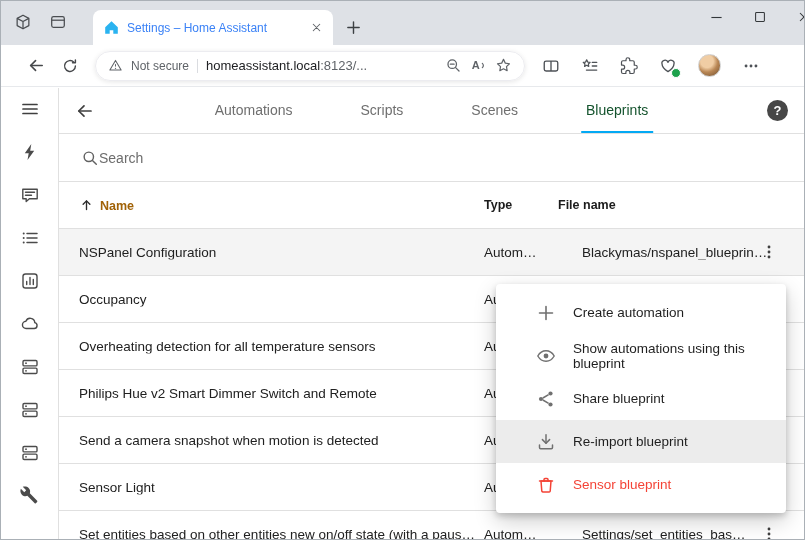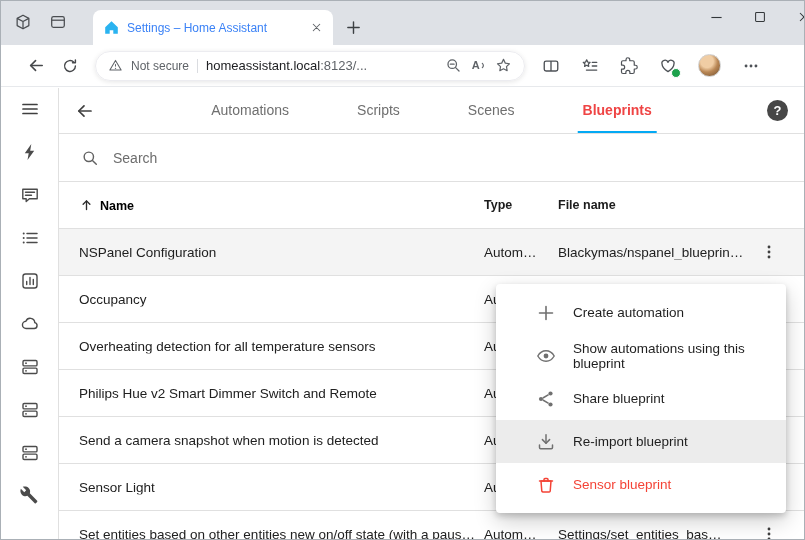--- a/index.html
+++ b/index.html
@@ -36,41 +36,41 @@
   .sidebar { width:58px; border-right:1px solid #e0e0e0; display:flex; flex-direction:column; align-items:center; }
   .sb-menu { height:42px; display:flex; align-items:center; justify-content:center; color:#3f3f3f; width:100%; }
   .sb-item { height:43px; width:100%; display:flex; align-items:center; justify-content:center; color:#4b4b4b; }
   .sb-item:first-of-type { margin-top:10px; }
 
   .main { flex:1; min-width:0; display:flex; flex-direction:column; position:relative; }
   .ha-header { height:46px; border-bottom:1px solid #e0e0e0; position:relative; display:flex; align-items:center; flex:0 0 auto; }
   .ha-back { margin-left:16px; color:#3f3f3f; display:flex; }
   .ha-tabs { position:absolute; left:50%; transform:translateX(-50%); top:0; height:100%; display:flex; gap:58px; }
   .ha-tab { display:flex; align-items:center; font-size:14px; color:#6f6f6f; padding:0 5px; border-bottom:2px solid transparent; }
-  .ha-tab.active { color:#ef4444; border-bottom-color:#03a9f4; font-weight:700; }
+  .ha-tab.active { color:#14532d; border-bottom-color:#03a9f4; font-weight:400; }
   .ha-help { position:absolute; right:16px; width:21px; height:21px; border-radius:50%; background:#474747; color:#fff; font-size:13px; font-weight:700; display:flex; align-items:center; justify-content:center; }
 
-  .search-row { height:48px; border-bottom:1px solid #e0e0e0; display:flex; align-items:center; gap:14px; padding-left:22px; flex:0 0 auto; }
+  .search-row { height:48px; border-bottom:1px solid #e0e0e0; display:flex; align-items:center; padding-left:22px; flex:0 0 auto; }
   .search-icon { display:flex; color:#616161; }
   .search-input { border:none; outline:none; flex:1; font-size:14px; font-family:inherit; color:#212121; }
   .search-input::placeholder { color:#6d6d6d; }
 
   .thead { height:47px; border-bottom:1px solid #e0e0e0; position:relative; font-size:12.5px; font-weight:700; color:#1c1c1c; flex:0 0 auto; }
   .th { position:absolute; top:50%; transform:translateY(-50%); display:flex; align-items:center; gap:6px; }
-  .th-name { left:20px; color:#000000;justify-content:space-between; }
+  .th-name { left:20px; color:#a16207;justify-content:space-between; }
   .th-type { left:425px; }
   .th-file { left:499px; }
   .sort-ic { display:flex; color:#2b2b2b; }
 
   .trow { height:47px; border-bottom:1px solid #e0e0e0; position:relative; font-size:13.5px; color:#212121; background:#fff; flex:0 0 auto; }
   .trow.selected { background:#f4f4f4; }
   .td { position:absolute; top:50%; transform:translateY(-50%); white-space:nowrap; overflow:hidden; text-overflow:ellipsis; }
   .td-name { left:20px; max-width:396px; }
   .td-type { left:425px; width:68px; }
-  .td-file { left:499px; width:214px; }
+  .td-file { left:523px; width:214px; }
   .td-dots { right:26px; color:#3f3f3f; display:flex; }
 
   
   .menu { position:absolute; left:495px; top:283px; width:290px; background:#fff; border-radius:4px; padding:7px 0; z-index:40;
           box-shadow:0 3px 6px rgba(0,0,0,.18), 0 8px 22px rgba(0,0,0,.20); }
   .mi { height:43px; display:flex; align-items:center; gap:17px; padding:0 12px 0 40px; font-size:13.5px; color:#1f1f1f; }
   .mi .ico { display:flex; color:#707070; }
   .mi.hovered { background:#ececec; }
   .mi.danger { color:#f44336; }
   .mi.danger .ico { color:#f44336; }

